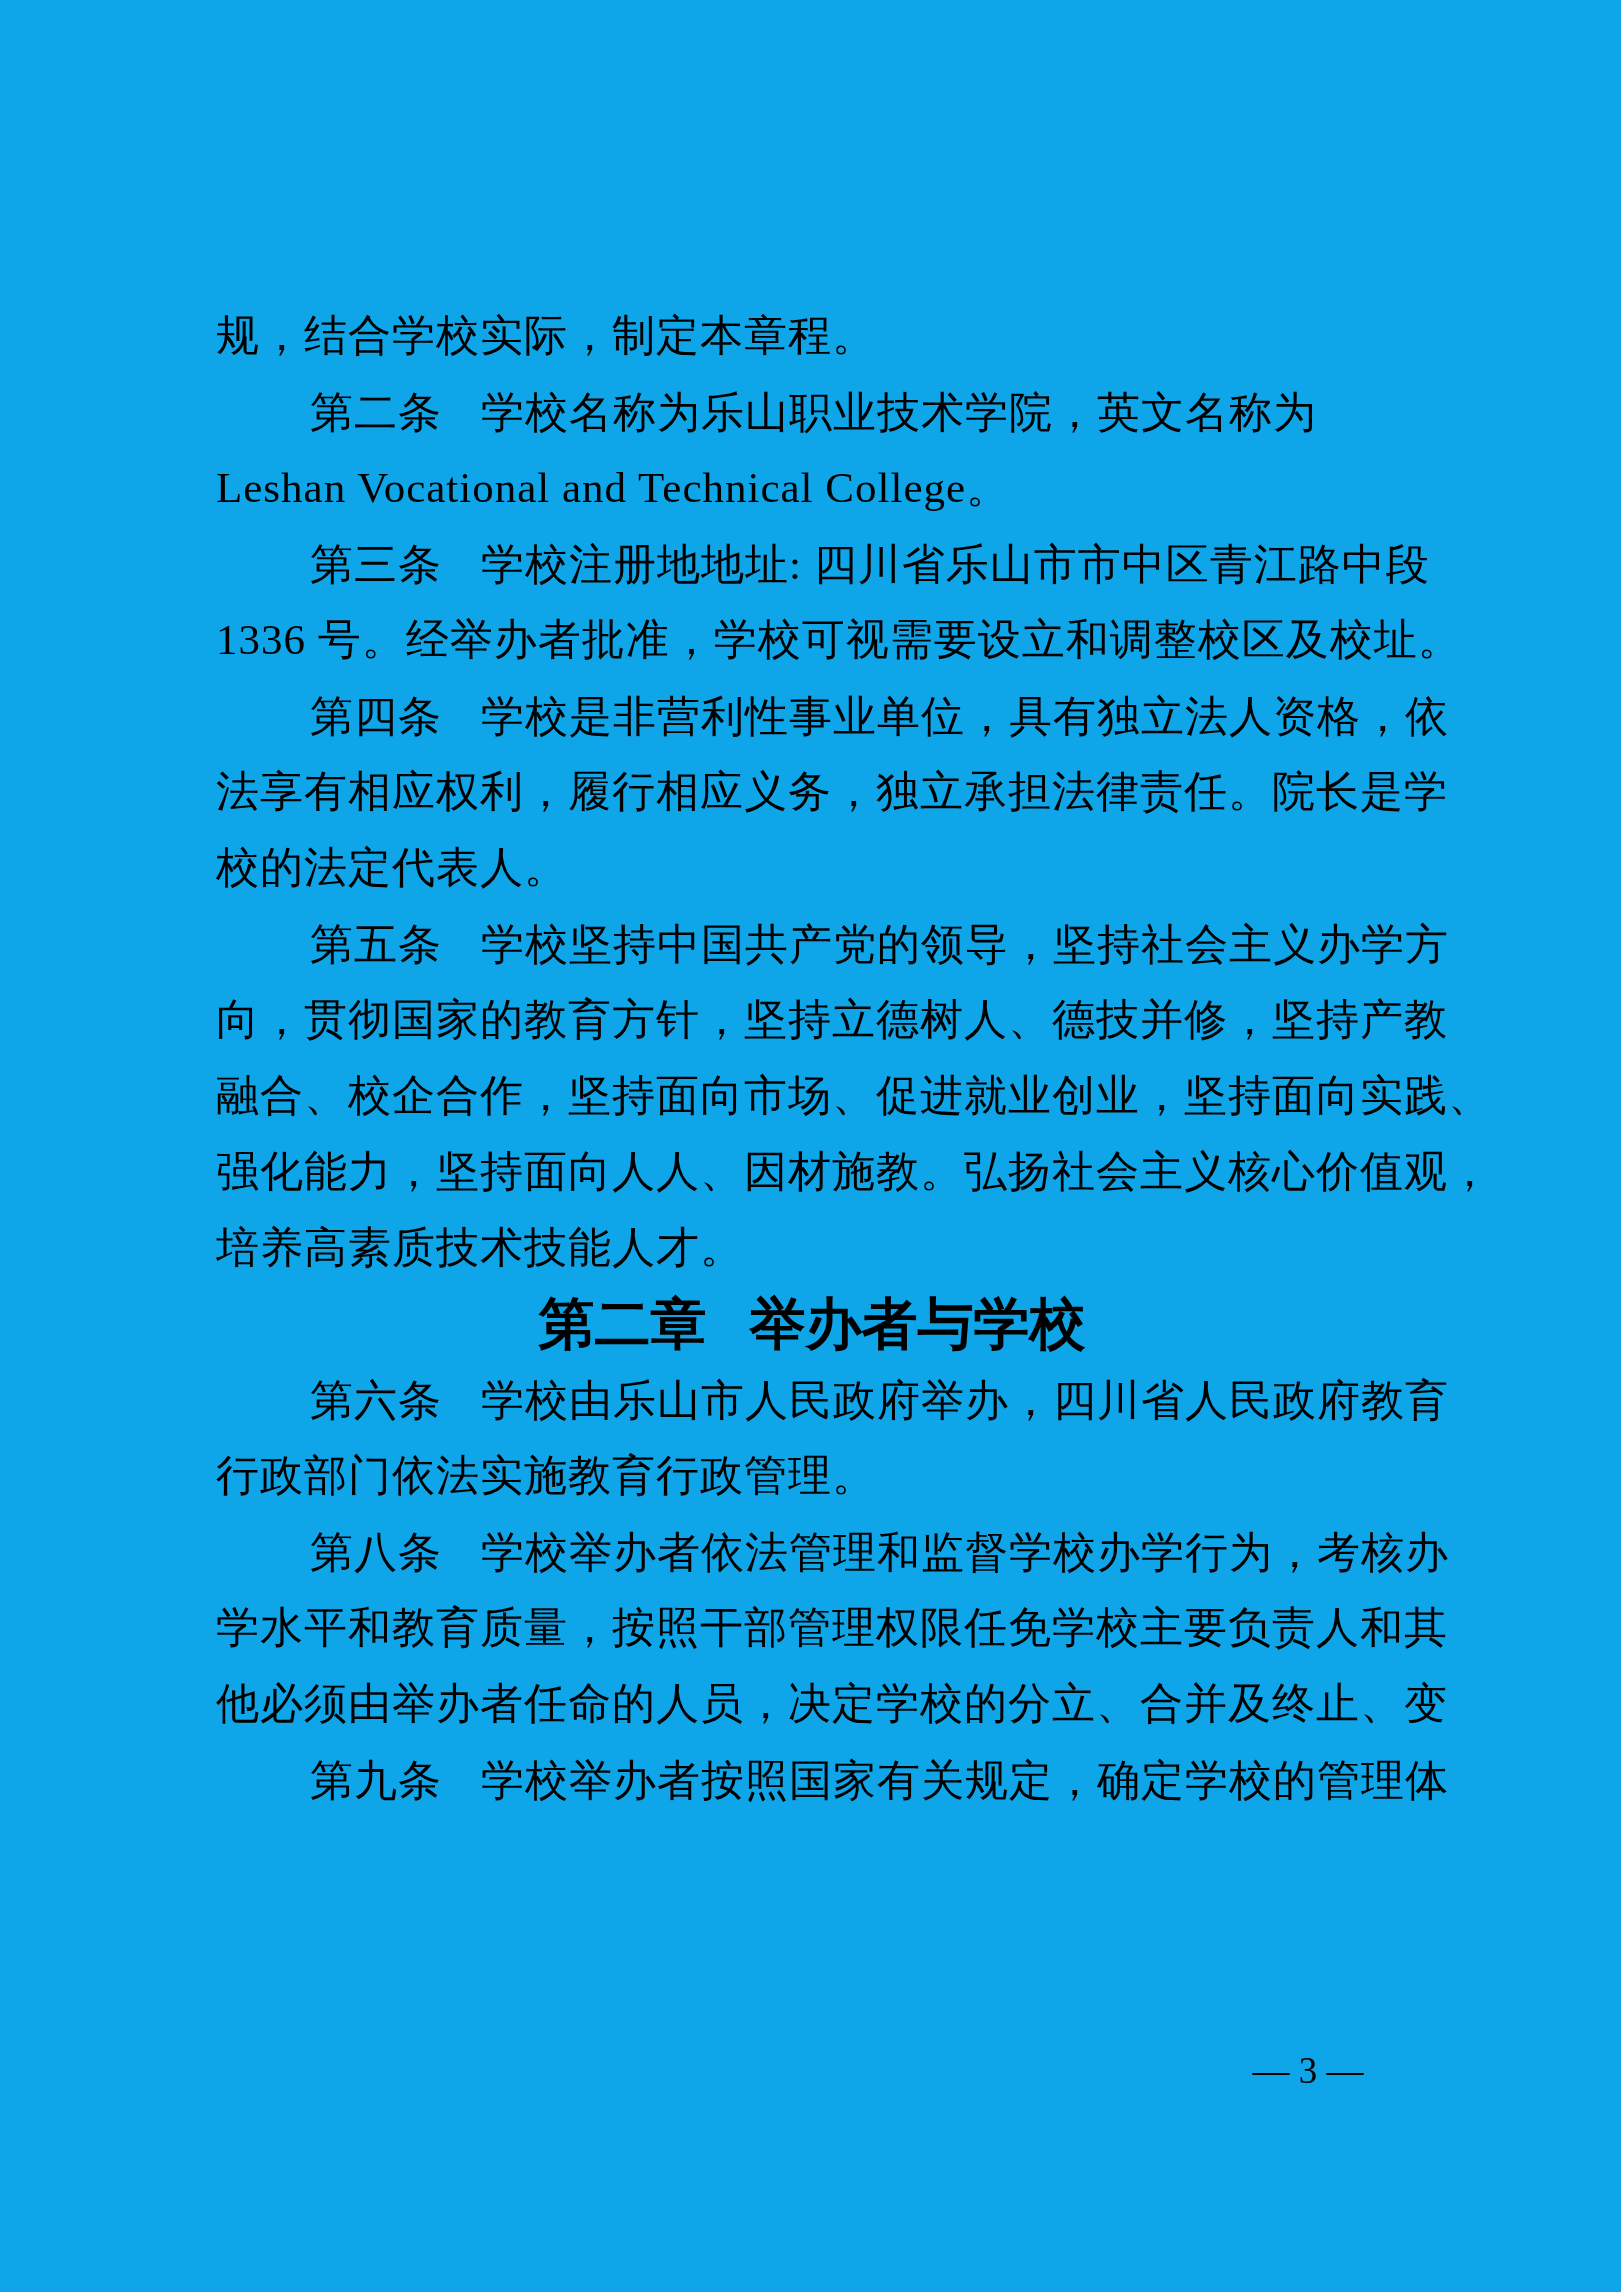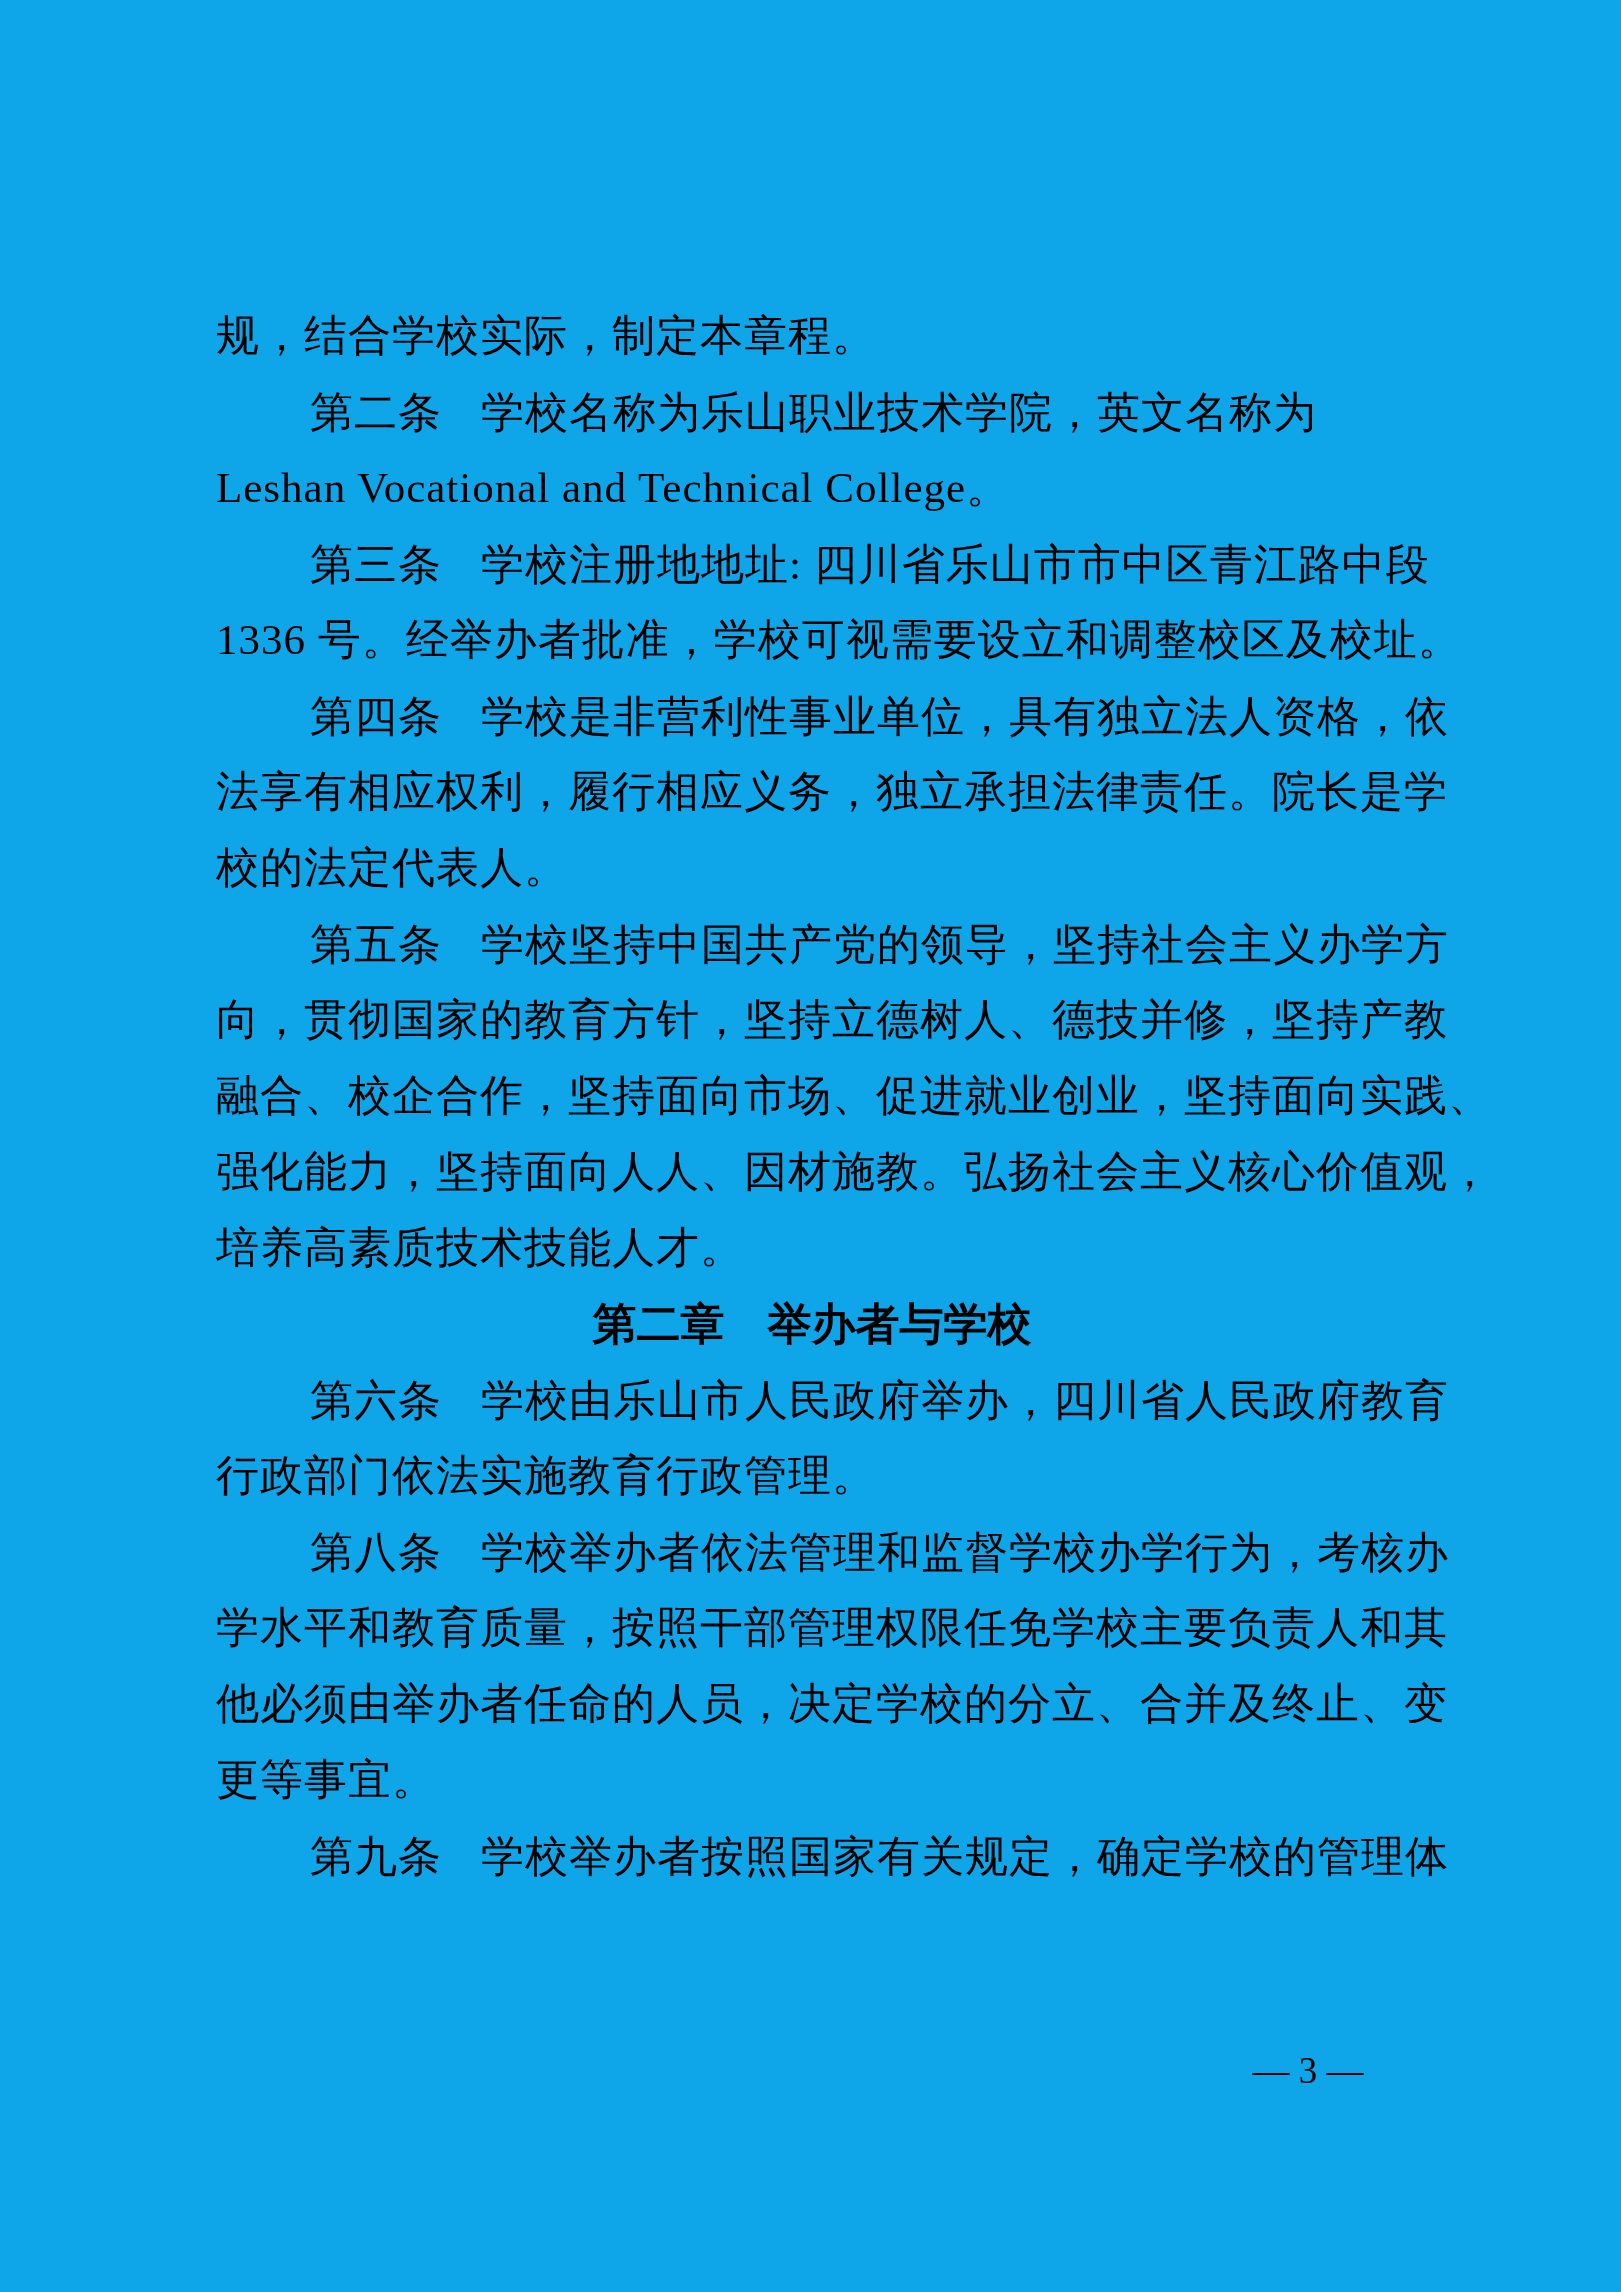--- a/index.html
+++ b/index.html
@@ -35,21 +35,21 @@
   }
   .article-label {
     font-family: "Liberation Sans", "DejaVu Sans", sans-serif;
     font-weight: 400;
     margin-right: 39px;
   }
   .chapter-line {
     text-align: center;
     height: 76px;
     line-height: 76px;
-    font-size: 44px;
+    font-size: 56px;
     white-space: nowrap;
     font-family: "Liberation Sans", "DejaVu Sans", sans-serif;
     font-weight: 700;
     color: #000;
   }
   .chapter-title {
     margin-left: 43px;
   }
   .page-number {
     position: absolute;
@@ -103,21 +103,20 @@
     <div class="para">
       <div class="line indent"><span class="article-label">第六条</span><span>学校由乐山市人民政府举办，四川省人民政府教育</span></div>
       <div class="line">行政部门依法实施教育行政管理。</div>
     </div>
 
 
     <div class="para">
       <div class="line indent"><span class="article-label">第八条</span><span>学校举办者依法管理和监督学校办学行为，考核办</span></div>
       <div class="line">学水平和教育质量，按照干部管理权限任免学校主要负责人和其</div>
       <div class="line">他必须由举办者任命的人员，决定学校的分立、合并及终止、变</div>
-      <div class="line">更等事宜。</div>
     </div>
 
     <div class="para">
       <div class="line indent"><span class="article-label">第九条</span><span>学校举办者按照国家有关规定，确定学校的管理体</span></div>
     </div>
 
   </div>
 
   <div class="page-number">— 3 —</div>
 </div>

